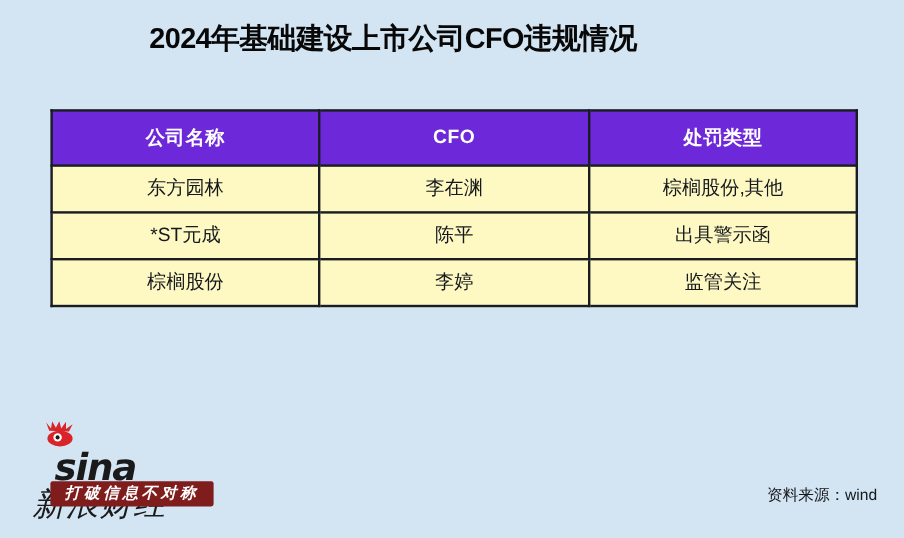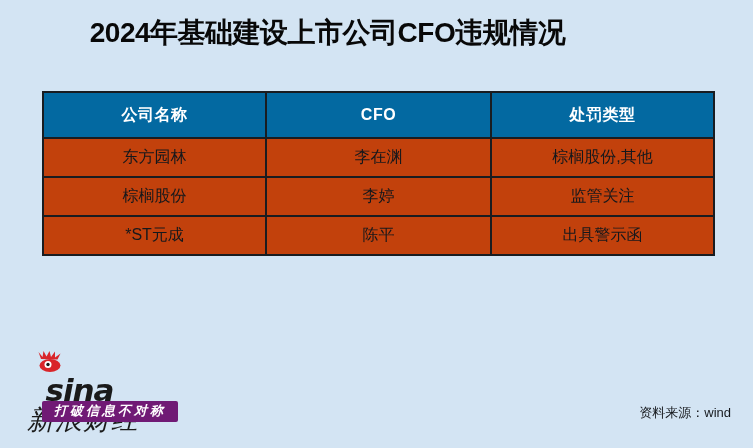--- a/index.html
+++ b/index.html
@@ -15,21 +15,21 @@
     position: relative;
   }
 
   
   .page-title {
     position: absolute;
     left: 0;
     top: 12px;
     width: 655px;
     text-align: center;
-    font-size: 28px;
+    font-size: 24px;
     font-weight: bold;
     color: #080808;
     letter-spacing: -0.5px;
     line-height: 42px;
     white-space: nowrap;
   }
 
   
   .data-table {
     position: absolute;
@@ -41,29 +41,29 @@
   }
   .data-table th,
   .data-table td {
     border: 2px solid #191c20;
     text-align: center;
     vertical-align: middle;
     padding: 0;
   }
   .data-table thead th {
     height: 44px;
-    background: #0369a1;
+    background: #6d28d9;
     color: #ffffff;
     font-size: 16px;
     font-weight: bold;
     letter-spacing: 0.5px;
   }
   .data-table tbody td {
     height: 37px;
-    background: #c2410c;
+    background: #fef9c3;
     color: #15181c;
     font-size: 16px;
     font-weight: normal;
   }
   .col-company { width: 223px; }
   .col-cfo     { width: 225px; }
   .col-penalty { width: 223px; }
 
   
   .logo-block {
@@ -108,21 +108,21 @@
     top: -20px;
     width: 27px;
     height: 22px;
   }
   .eye-mark svg { display: block; }
 
   .tagline {
     position: absolute;
     left: 22px;
     top: 30px;
-    background: #701a75;
+    background: #7f1d1d;
     color: #ffffff;
     font-size: 13px;
     font-weight: bold;
     font-style: italic;
     letter-spacing: 3px;
     padding: 2px 12px 3px 12px;
     border-radius: 2px;
     white-space: nowrap;
     line-height: 16px;
   }
@@ -155,28 +155,28 @@
       <th>处罚类型</th>
     </tr>
   </thead>
   <tbody>
     <tr>
       <td>东方园林</td>
       <td>李在渊</td>
       <td>棕榈股份,其他</td>
     </tr>
     <tr>
+      <td>*ST元成</td>
+      <td>陈平</td>
+      <td>出具警示函</td>
+    </tr>
+    <tr>
       <td>棕榈股份</td>
       <td>李婷</td>
       <td>监管关注</td>
-    </tr>
-    <tr>
-      <td>*ST元成</td>
-      <td>陈平</td>
-      <td>出具警示函</td>
     </tr>
   </tbody>
 </table>
 
 <div class="logo-block">
   <div class="logo-row">
     <span class="logo-sina">sina</span>
     <span class="logo-cn">新浪财经</span>
   </div>
   <div class="eye-mark">

